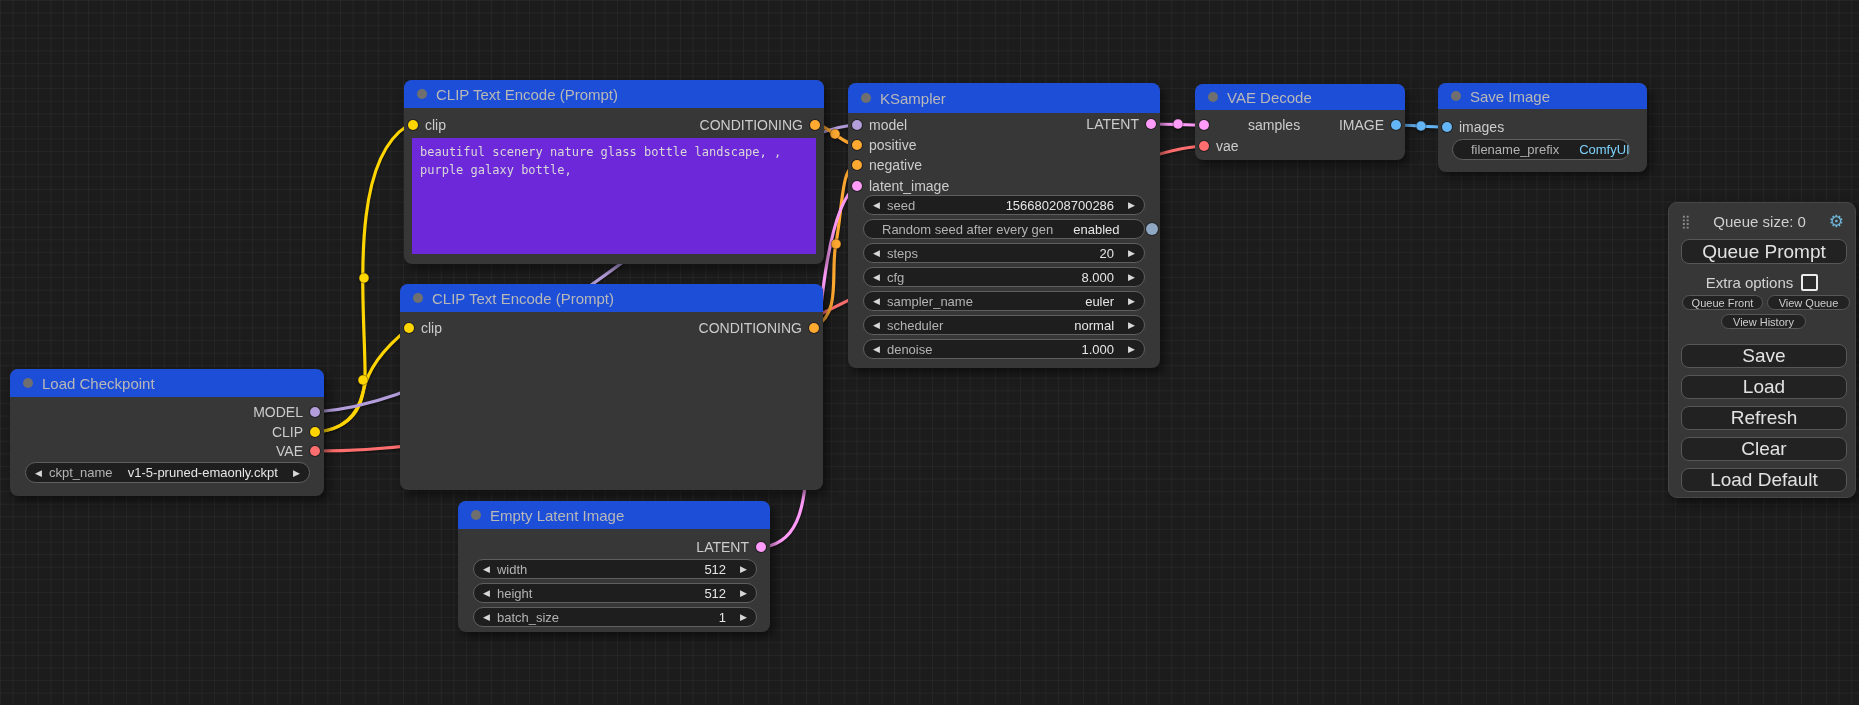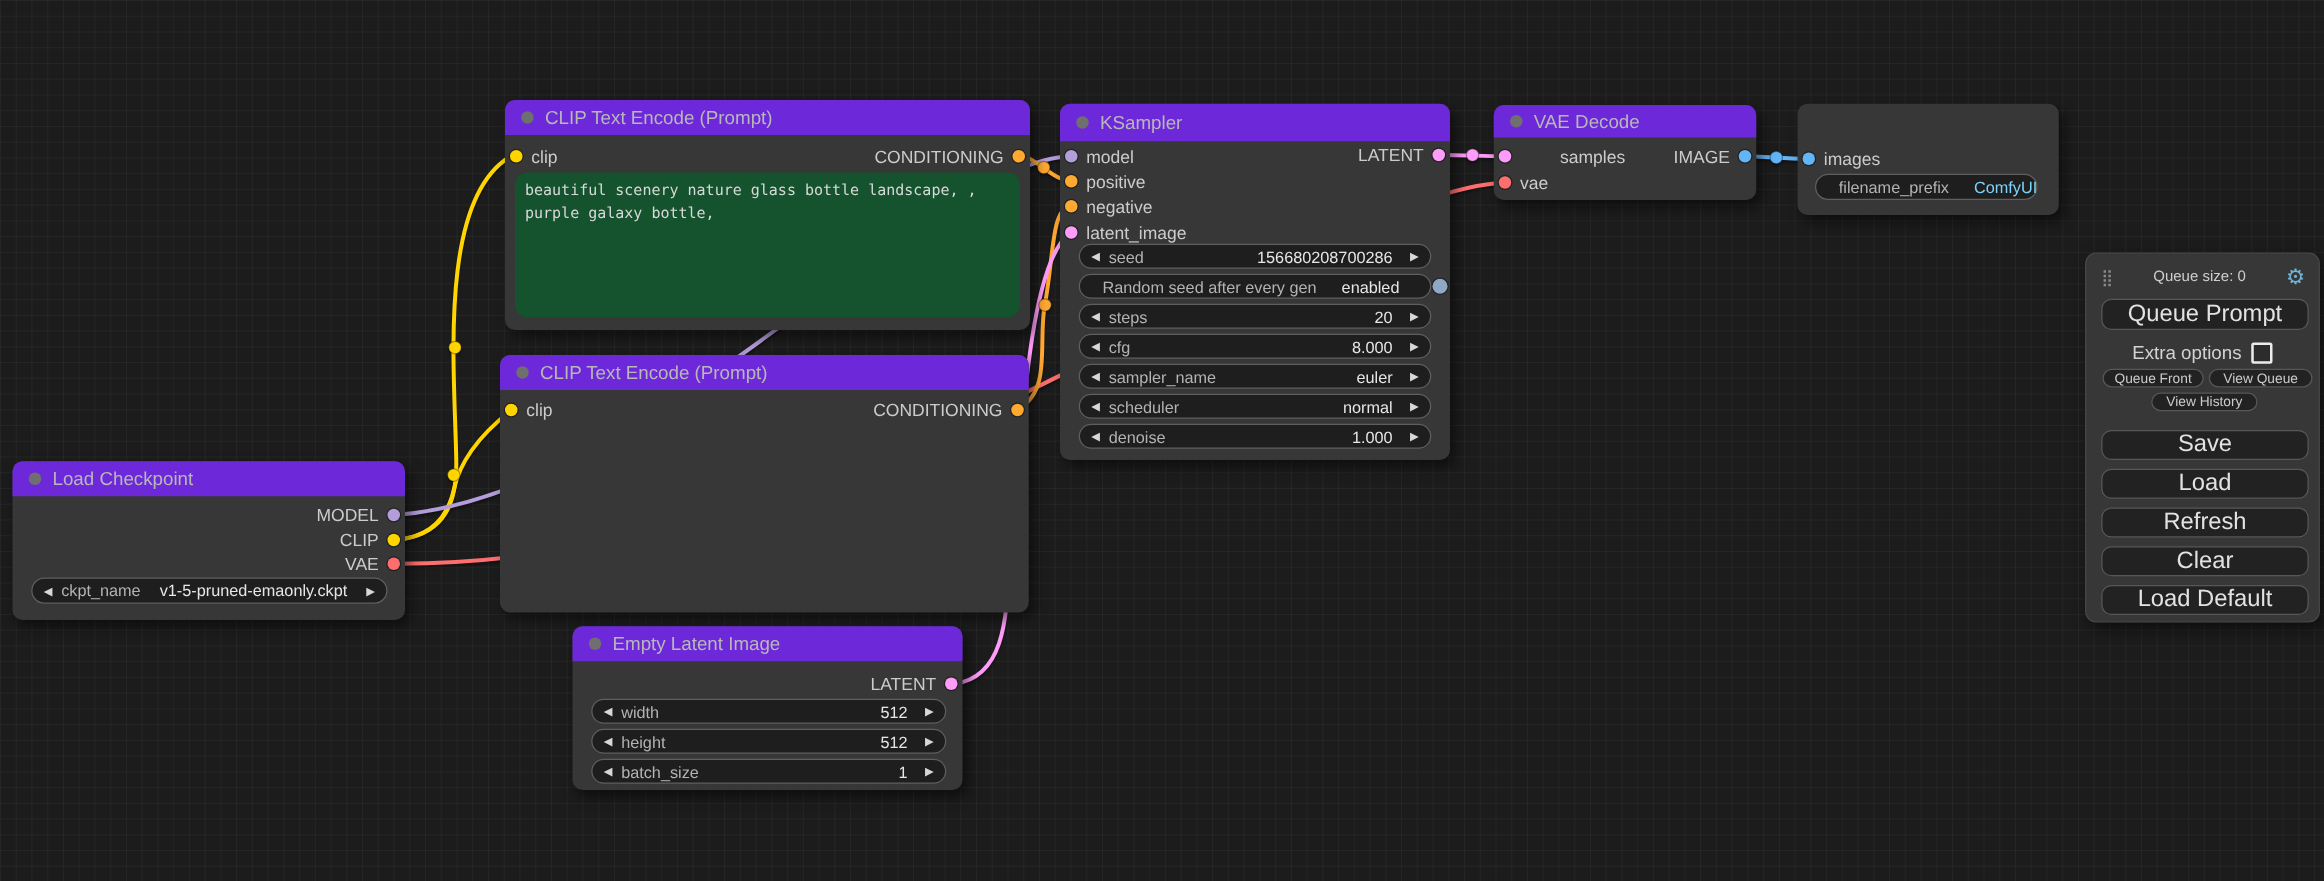--- a/index.html
+++ b/index.html
@@ -12,21 +12,21 @@
     background-size:12.6px 12.6px;
     font-family:"Liberation Sans", sans-serif;
     -webkit-font-smoothing:antialiased;
   }
   #wires{position:absolute;left:0;top:0;z-index:1;filter:drop-shadow(0 2px 1px rgba(0,0,0,.35));}
   .node{
     position:absolute;background:#373737;border-radius:8px;z-index:2;
     box-shadow:4px 5px 10px rgba(0,0,0,.5);
   }
   .node-title{
-    height:28px;background:#6d28d9;border-radius:8px 8px 0 0;
+    height:28px;background:#1d4ed8;border-radius:8px 8px 0 0;
     display:flex;align-items:center;padding:0 10px;
     color:#b8b8b8;font-size:15px;white-space:nowrap;
   }
   .tdot{width:10px;height:10px;border-radius:50%;background:#6f6f6f;margin:0 9px 0 3px;flex:none;}
   .slot{position:absolute;display:flex;align-items:center;height:20px;font-size:14px;color:#cccccc;white-space:nowrap;}
   .slot.in{left:4px;}
   .slot.out{right:4px;flex-direction:row-reverse;}
   .pdot{width:10px;height:10px;border-radius:50%;flex:none;box-shadow:0 0 0 1px rgba(0,0,0,.4);}
   .slot.in .pdot{margin-right:7px;}
   .slot.out .pdot{margin-left:7px;}
@@ -36,32 +36,32 @@
     font-size:13px;color:#b3b3b3;white-space:nowrap;
   }
   .widget .arrow{font-size:9px;color:#d8d8d8;flex:none;cursor:pointer;}
   .widget .wlabel{margin-left:7px;}
   .widget.noarrow{padding-left:18px;gap:20px;}
   .widget .wvalue{margin-left:auto;margin-right:14px;color:#e6e6e6;}
   .widget .wvalue.center{margin-left:auto;margin-right:auto;}
   .widget .wvalue.freetext{margin-left:auto;margin-right:24px;}
   .toggle{width:12px;height:12px;border-radius:50%;background:#8fa8c3;margin-left:6px;margin-right:-3px;flex:none;box-shadow:0 0 0 1px rgba(0,0,0,.35);}
   .prompt-box{
-    position:absolute;left:8px;right:8px;background:#14532d;border-radius:10px;
+    position:absolute;left:8px;right:8px;background:#6d28d9;border-radius:0;
     font-family:"DejaVu Sans Mono", monospace;font-size:12px;line-height:1.5;
     color:#d8d8d8;padding:5px 8px;white-space:pre-wrap;overflow:hidden;box-sizing:border-box;
   }
   
   .queue-panel{
     position:absolute;left:1668px;top:202px;width:188px;height:296px;z-index:3;
     background:#373737;border:1px solid #464646;border-radius:9px;box-sizing:border-box;
     box-shadow:4px 5px 12px rgba(0,0,0,.5);color:#cfcfcf;
   }
   .qp-header{position:absolute;left:0;right:0;top:8px;height:20px;display:flex;align-items:center;}
-  .qp-title{flex:1;text-align:center;font-size:12px;color:#cfcfcf;}
+  .qp-title{flex:1;text-align:center;font-size:15px;color:#cfcfcf;}
   .drag-dots{margin-left:12px;color:#8a8a8a;font-size:13px;line-height:13px;cursor:grab;}
   .gear{margin-right:11px;color:#6fb3d6;font-size:17px;cursor:pointer;}
   .qbtn{
     position:absolute;left:12px;width:166px;background:#222222;border:1px solid #575757;border-radius:8px;
     color:#e2e2e2;display:flex;align-items:center;justify-content:center;cursor:pointer;box-sizing:border-box;
   }
   .qbtn.big{height:25px;font-size:19px;}
   .qbtn.small{font-size:11px;height:15px;border-radius:8px;color:#cccccc;}
   .extra-row{position:absolute;left:0;right:0;top:71px;height:17px;display:flex;align-items:center;justify-content:center;gap:8px;font-size:15px;color:#d2d2d2;}
   .checkbox{width:13px;height:13px;border:2px solid #ececec;border-radius:2px;background:#2c2c2c;cursor:pointer;}
@@ -229,20 +229,24 @@
     <span class="pdot" style="background: rgb(255, 110, 110);"></span>
     <span>vae</span>
   </div>
   <div class="slot out" style="top:31px;">
     <span class="pdot" style="background: rgb(100, 181, 246);"></span>
     <span>IMAGE</span>
   </div>
 </div>
 
 <div class="node" style="left:1438px;top:83px;width:209px;height:89px;">
+  <div class="node-title" style="height:26px;">
+    <span class="tdot"></span>
+    <span>Save Image</span>
+  </div>
   <div class="slot in" style="top:34px;">
     <span class="pdot" style="background: rgb(100, 181, 246);"></span>
     <span>images</span>
   </div>
   <div class="widget noarrow" style="left:14px;right:17px;top:56px;height:21px;">
     <span class="wlabel" style="margin-left:0;">filename_prefix</span>
     <span class="wvalue freetext" style="color:#7dd3fc;">ComfyUI</span>
   </div>
 </div>
 

